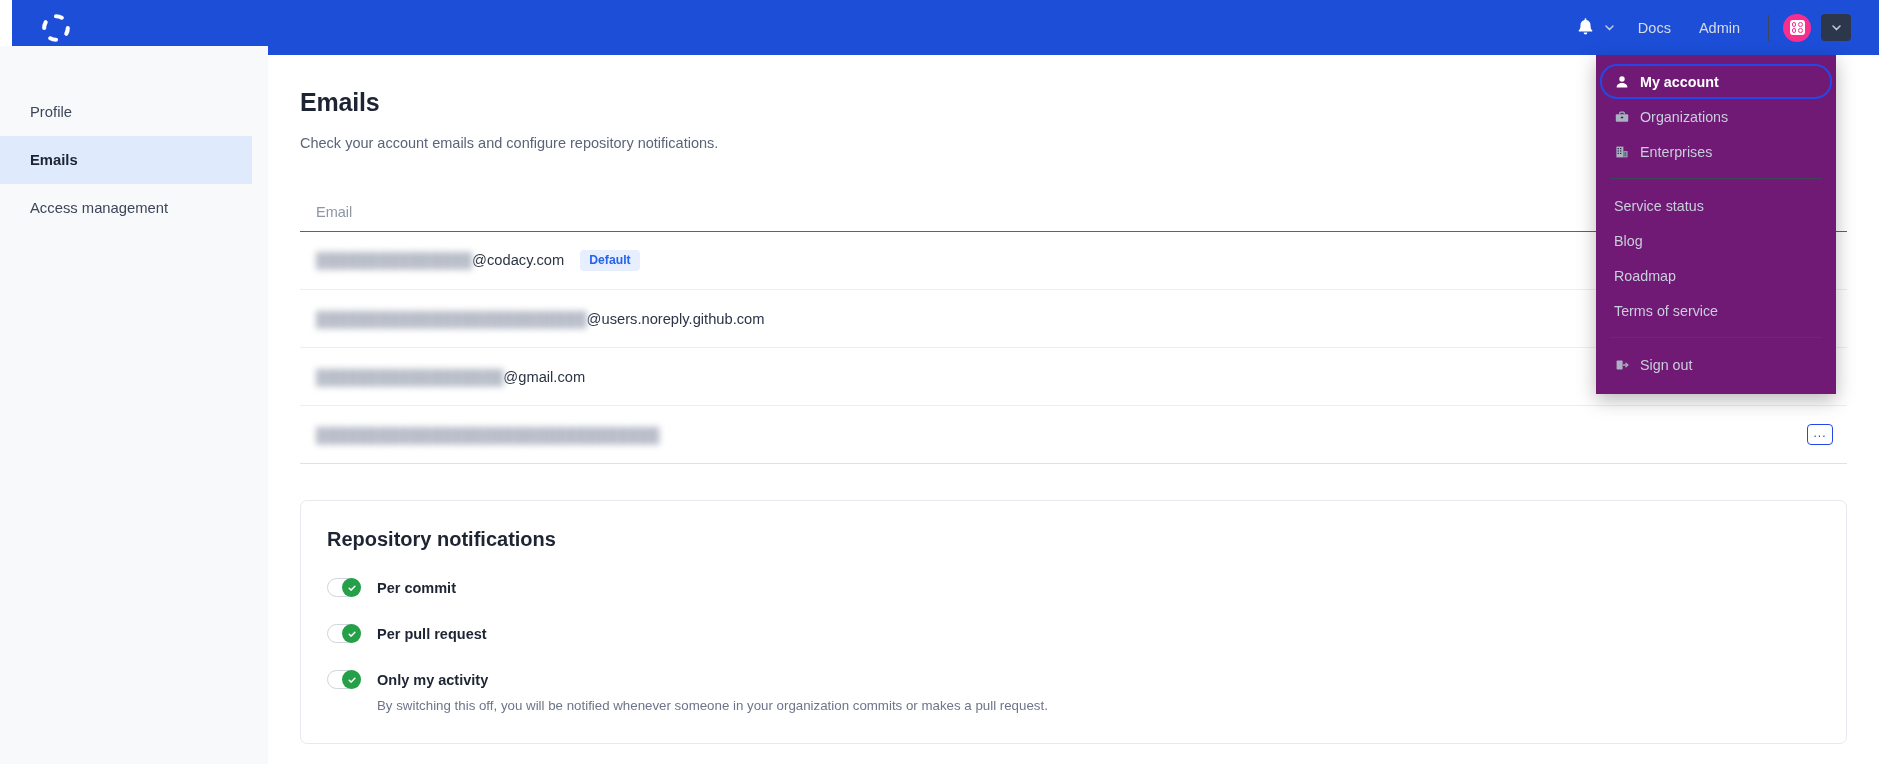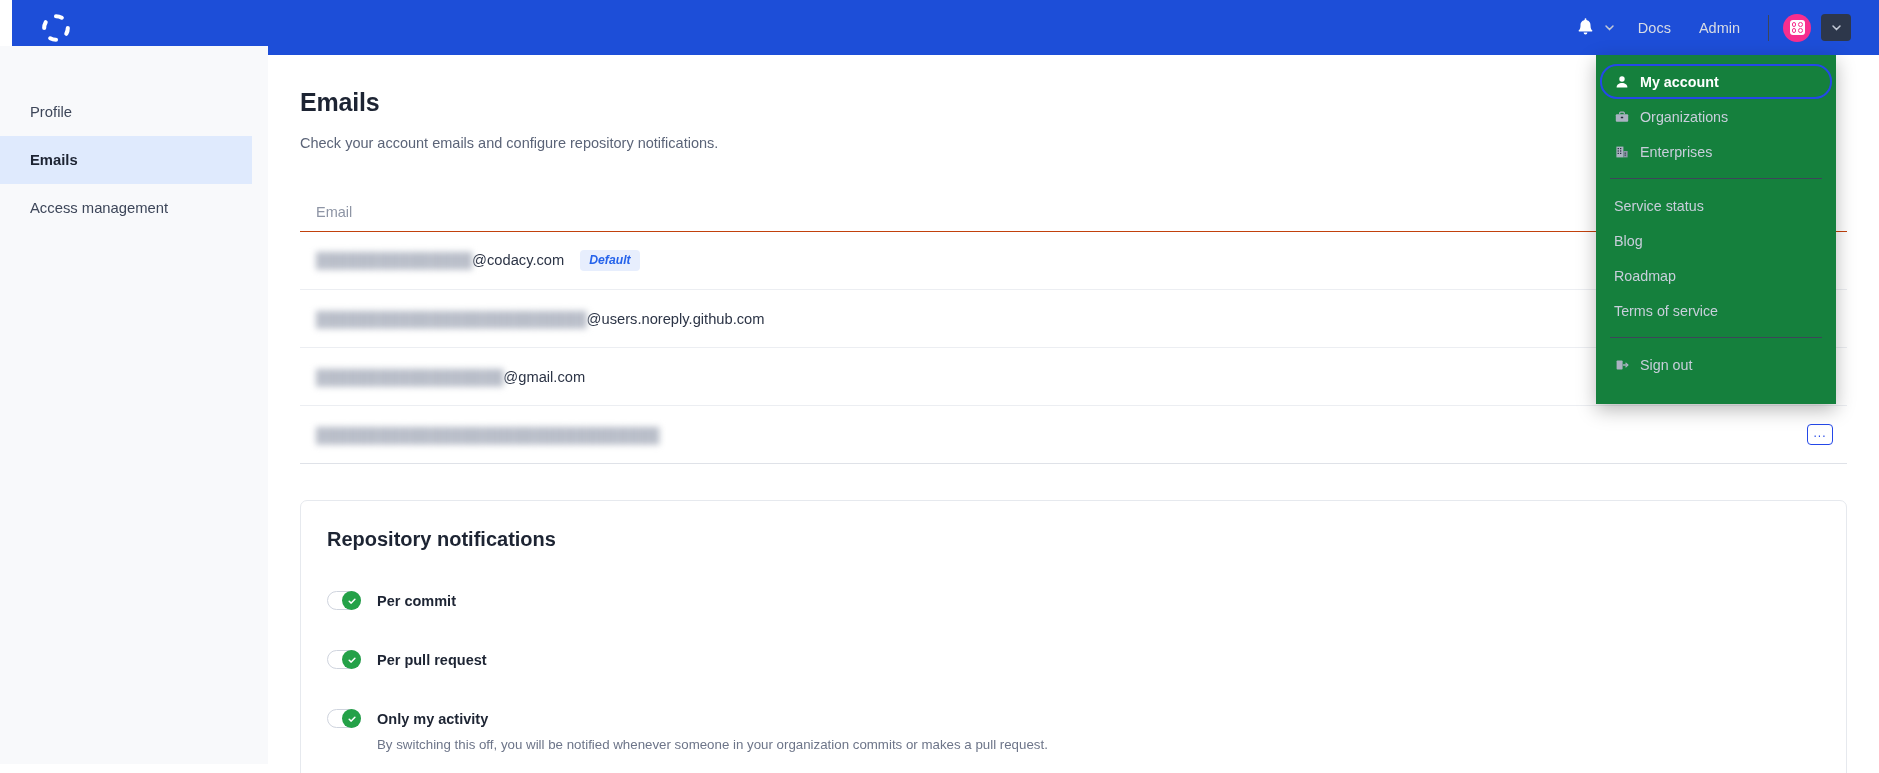--- a/index.html
+++ b/index.html
@@ -94,59 +94,59 @@
   }
   .tr:last-child { border-bottom: 1px solid #dfe2e8; }
   .email-cell { display: flex; align-items: center; }
   .blurtxt {
     color: #b9bec9; filter: blur(3.2px);
     -webkit-user-select: none; user-select: none; white-space: pre;
   }
   .badge {
     margin-left: 16px; background: #e7eefd; color: #2563eb;
     font-size: 12.2px; font-weight: bold; border-radius: 4px;
-    padding: 4px 9px; line-height: 1; font-style: italic;
+    padding: 4px 9px; line-height: 1;
   }
   .row-spacer { flex: 1; }
   .ellipsis-btn {
     width: 26px; height: 21px; border: 1.6px solid #2448e8; border-radius: 4px;
     background: #fff; color: #2448e8; font-size: 12px; line-height: 17px;
     text-align: center; cursor: pointer; letter-spacing: 1px;
   }
 
   
   .card {
     margin-top: 36px; border: 1px solid #e6e9ee; border-radius: 7px;
     padding: 27px 26px 30px 26px;
   }
   .card-title { font-size: 20px; font-weight: bold; color: #1d2433; }
-  .toggle-row { display: flex; align-items: center; margin-top: 40px; }
+  .toggle-row { display: flex; align-items: center; margin-top: 27px; }
   .toggle {
     width: 34px; height: 19px; border-radius: 10px;
     border: 1px solid #cfd4de; background: #ffffff;
     position: relative; cursor: pointer; flex: 0 0 auto;
   }
   .knob {
     position: absolute; top: -1px; right: -1px;
     width: 19px; height: 19px; border-radius: 50%; background: #24a148;
     display: flex; align-items: center; justify-content: center;
   }
   .toggle-label {
     margin-left: 16px; font-size: 14.5px; font-weight: bold; color: #1d2433;
   }
   .help-text {
     margin-top: 9px; margin-left: 50px; font-size: 13.3px; color: #6d7589;
   }
 
   
   .menu {
     position: absolute; top: 55px; left: 1596px;
-    width: 240px; background: #15803d;
+    width: 240px; background: #701a75;
     box-shadow: 0 6px 18px rgba(0,0,0,0.28);
-    padding: 9px 0 22px 0;
+    padding: 9px 0 12px 0;
   }
   .menu-item {
     height: 35px; display: flex; align-items: center;
     padding-left: 18px; font-size: 14.3px; color: #c8cedb; cursor: pointer;
     position: relative;
   }
   .menu-item .mi-ico {
     width: 15px; height: 15px; margin-right: 11px;
     display: flex; align-items: center; justify-content: center; flex: 0 0 15px;
   }

